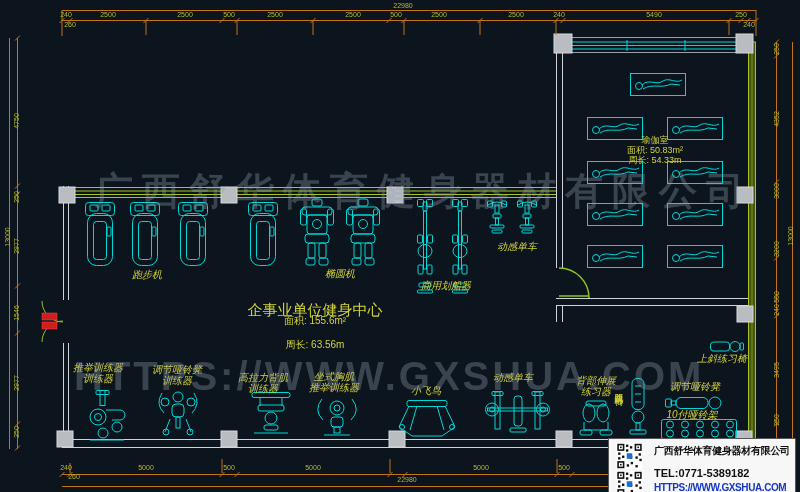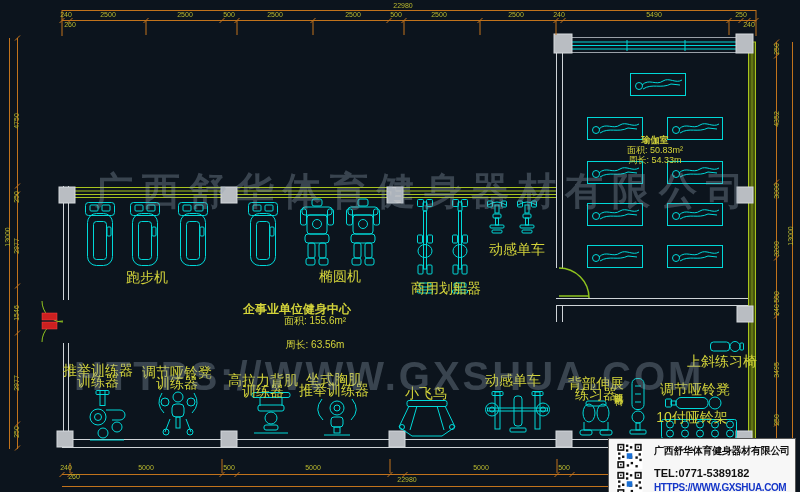--- a/index.html
+++ b/index.html
@@ -1,26 +1,26 @@
 <!DOCTYPE html>
 <html><head>
 <meta charset="utf-8">
 <style>
   html,body{margin:0;padding:0;background:#0c141d;}
   .canvas{position:relative;width:800px;height:492px;background:#0c141d;overflow:hidden;
           font-family:"Liberation Sans",sans-serif;}
-  .lbl{position:absolute;color:#d4d43a;font-size:14px;line-height:1.05;white-space:nowrap;
-       transform:translateX(-50%);z-index:5;}
+  .lbl{position:absolute;color:#d4d43a;font-size:10px;line-height:1.05;white-space:nowrap;
+       transform:translateX(-50%);z-index:5;font-style:italic;}
   .lblv{position:absolute;color:#d4d43a;font-size:9px;writing-mode:vertical-rl;
         text-orientation:upright;letter-spacing:1px;z-index:5;}
   .dim{position:absolute;color:#b9b92e;font-size:7px;white-space:nowrap;
        transform:translateX(-50%);z-index:5;}
   .dimv{position:absolute;color:#b9b92e;font-size:7px;white-space:nowrap;
         transform:translate(-50%,-50%) rotate(-90deg);z-index:5;}
-  .room-t{position:absolute;color:#d4d43a;font-weight:bold;white-space:nowrap;
+  .room-t{position:absolute;color:#d4d43a;font-weight:normal;white-space:nowrap;
           transform:translateX(-50%);z-index:5;}
   .room-s{position:absolute;color:#d4d43a;white-space:nowrap;transform:translateX(-50%);z-index:5;}
   .wm{position:absolute;color:rgba(148,160,175,0.34);font-weight:bold;white-space:nowrap;
       z-index:8;pointer-events:none;}
   .plan{position:absolute;left:0;top:0;z-index:1;}
   .infobox{position:absolute;left:608px;top:438px;width:188px;height:60px;background:#f7f7f7;
            border:1px solid #555;display:flex;z-index:10;padding:4px 3px 0 4px;box-sizing:border-box;}
   .qrcol{display:flex;flex-direction:column;gap:2px;width:36px;}
   .txtcol{display:flex;flex-direction:column;margin-left:5px;overflow:hidden;}
   .co{font-size:10px;font-weight:bold;color:#111;letter-spacing:-0.3px;margin-top:1px;}
@@ -329,21 +329,21 @@
   <span class="lbl" style="left:596px;top:376px">背部伸展</span>
   <span class="lbl" style="left:596px;top:387px">练习器</span>
   <span class="lblv" style="left:612px;top:386px">腹肌练习椅</span>
   <span class="lbl" style="left:695px;top:382px">调节哑铃凳</span>
   <span class="lbl" style="left:692px;top:410px">10付哑铃架</span>
   <span class="lbl" style="left:722px;top:354px">上斜练习椅</span>
 
   <span class="room-t" style="left:655px;top:134px;font-size:9px">瑜伽室</span>
   <span class="room-s" style="left:655px;top:144px;font-size:9px">面积: 50.83m²</span>
   <span class="room-s" style="left:655px;top:154px;font-size:9px">周长: 54.33m</span>
-  <span class="room-t" style="left:297px;top:301px;font-size:12px">企事业单位健身中心</span>
+  <span class="room-t" style="left:315px;top:301px;font-size:15px">企事业单位健身中心</span>
   <span class="room-s" style="left:315px;top:314px;font-size:10px">面积: 155.6m²</span>
   <span class="room-s" style="left:315px;top:338px;font-size:10px">周长: 63.56m</span>
 
   <span class="dim" style="left:403px;top:2px">22980</span>
   <span class="dim" style="left:66px;top:11px">240</span>
   <span class="dim" style="left:108px;top:11px">2500</span>
   <span class="dim" style="left:185px;top:11px">2500</span>
   <span class="dim" style="left:229px;top:11px">500</span>
   <span class="dim" style="left:275px;top:11px">2500</span>
   <span class="dim" style="left:353px;top:11px">2500</span>

